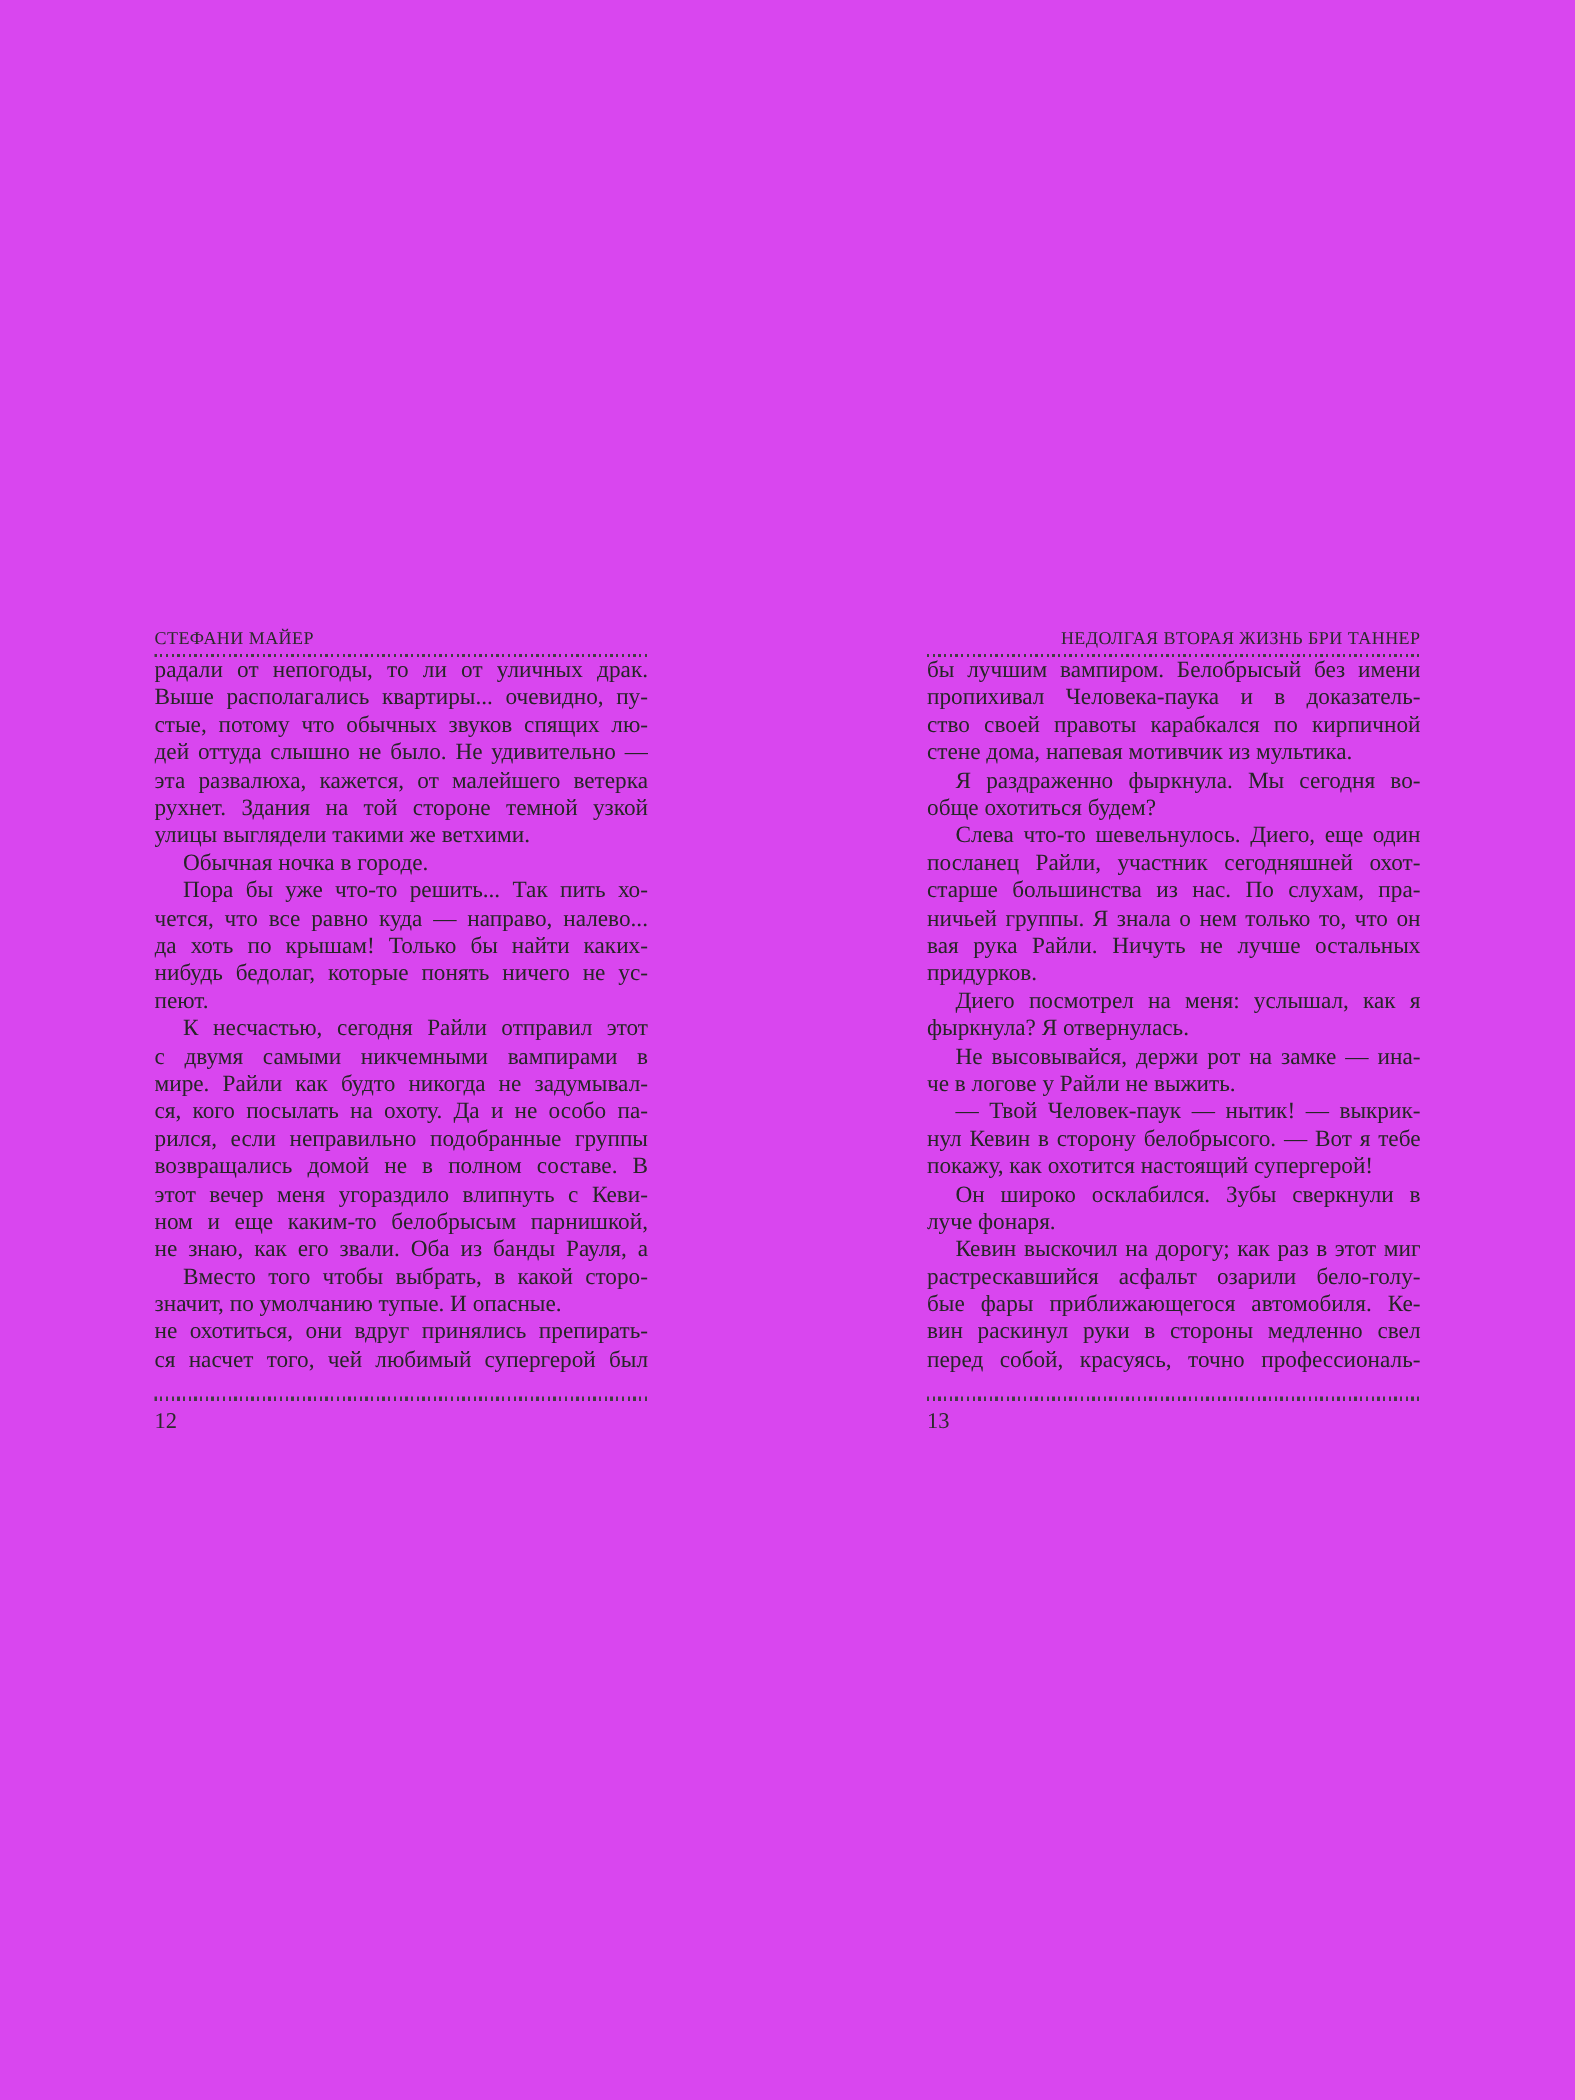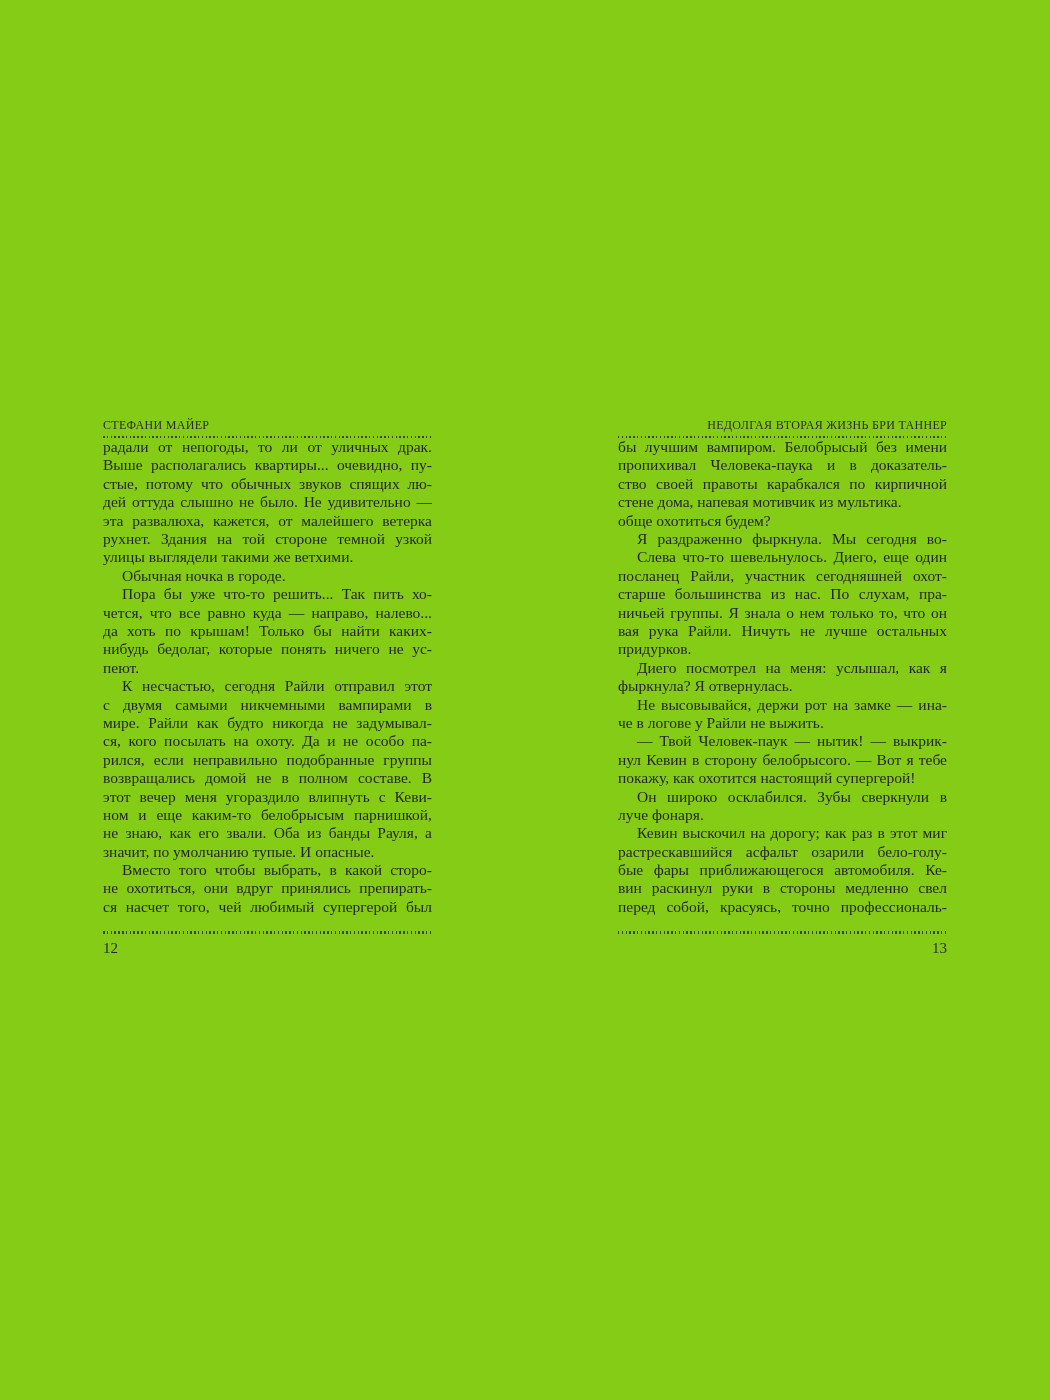--- a/index.html
+++ b/index.html
@@ -1,20 +1,20 @@
 <!DOCTYPE html>
 <html><head>
 <meta charset="utf-8">
 <style>
   html, body { margin: 0; padding: 0; background: #ffffff; }
   .canvas {
     position: relative;
     width: 1050px;
     height: 1400px;
-    background: #84cc16;
+    background: #d946ef;
     font-family: "Liberation Serif", "DejaVu Serif", serif;
     color: #262626;
     overflow: hidden;
   }
   .page { position: absolute; top: 418px; width: 329px; }
   .page-left  { left: 103px; }
   .page-right { left: 618px; }
 
   .running-header {
     font-size: 12px;
@@ -49,21 +49,21 @@
   .line.indent { text-indent: 19px; }
 
   .footer-rule { margin-top: 15px; }
 
   .page-number {
     margin-top: 7px;
     font-size: 15px;
     line-height: 15px;
     color: #2b2b2b;
   }
-  .page-right .page-number { text-align: right; }
+  .page-right .page-number { }
 </style>
 </head>
 <body>
 
 <div class="canvas">
 
   <div class="page page-left">
     <div class="running-header">СТЕФАНИ МАЙЕР</div>
     <div class="rule"></div>
     <div class="body-text" id="left-body">
@@ -82,39 +82,39 @@
         <div class="line last">пеют.</div>
         <div class="line indent">К несчастью, сегодня Райли отправил этот</div>
         <div class="line">с двумя самыми никчемными вампирами в</div>
         <div class="line">мире. Райли как будто никогда не задумывал-</div>
         <div class="line">ся, кого посылать на охоту. Да и не особо па-</div>
         <div class="line">рился, если неправильно подобранные группы</div>
         <div class="line">возвращались домой не в полном составе. В</div>
         <div class="line">этот вечер меня угораздило влипнуть с Кеви-</div>
         <div class="line">ном и еще каким-то белобрысым парнишкой,</div>
         <div class="line">не знаю, как его звали. Оба из банды Рауля, а</div>
+        <div class="line indent">Вместо того чтобы выбрать, в какой сторо-</div>
         <div class="line last">значит, по умолчанию тупые. И опасные.</div>
-        <div class="line indent">Вместо того чтобы выбрать, в какой сторо-</div>
         <div class="line">не охотиться, они вдруг принялись препирать-</div>
         <div class="line">ся насчет того, чей любимый супергерой был</div>
       </div>
     <div class="rule footer-rule"></div>
     <div class="page-number">12</div>
   </div>
 
   <div class="page page-right">
     <div class="running-header">НЕДОЛГАЯ ВТОРАЯ ЖИЗНЬ БРИ ТАННЕР</div>
     <div class="rule"></div>
     <div class="body-text" id="right-body">
         <div class="line">бы лучшим вампиром. Белобрысый без имени</div>
         <div class="line">пропихивал Человека-паука и в доказатель-</div>
         <div class="line">ство своей правоты карабкался по кирпичной</div>
         <div class="line last">стене дома, напевая мотивчик из мультика.</div>
+        <div class="line indent">Я раздраженно фыркнула. Мы сегодня во-</div>
         <div class="line last">обще охотиться будем?</div>
-        <div class="line indent">Я раздраженно фыркнула. Мы сегодня во-</div>
         <div class="line indent">Слева что-то шевельнулось. Диего, еще один</div>
         <div class="line">посланец Райли, участник сегодняшней охот-</div>
         <div class="line">старше большинства из нас. По слухам, пра-</div>
         <div class="line">ничьей группы. Я знала о нем только то, что он</div>
         <div class="line">вая рука Райли. Ничуть не лучше остальных</div>
         <div class="line last">придурков.</div>
         <div class="line indent">Диего посмотрел на меня: услышал, как я</div>
         <div class="line last">фыркнула? Я отвернулась.</div>
         <div class="line indent">Не высовывайся, держи рот на замке — ина-</div>
         <div class="line last">че в логове у Райли не выжить.</div>

